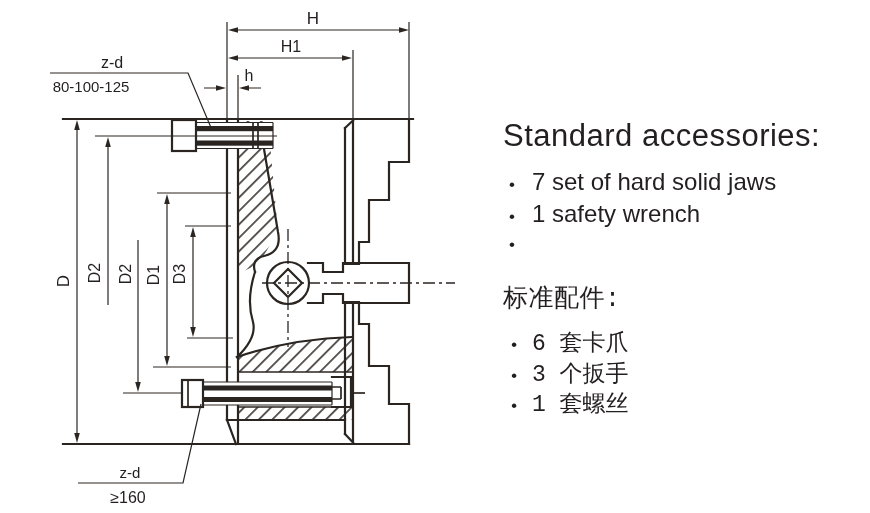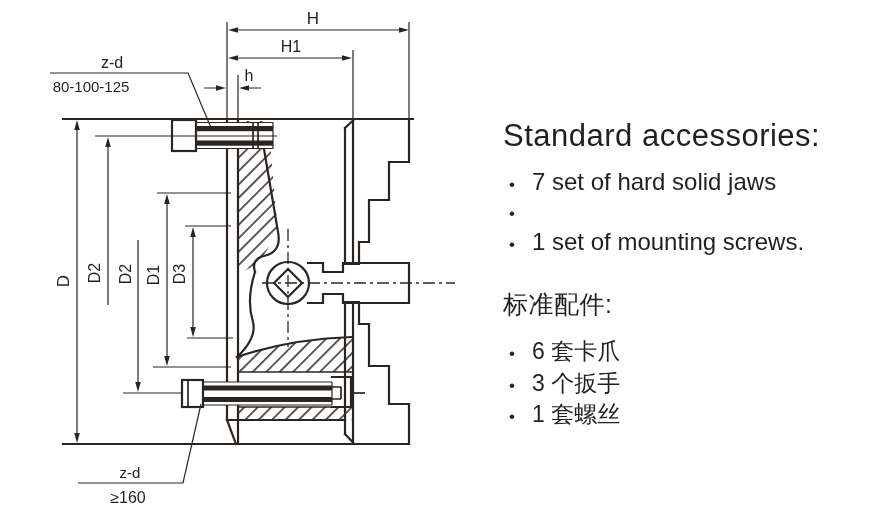--- a/index.html
+++ b/index.html
@@ -14,22 +14,22 @@
   .wfill{fill:#ffffff;stroke:none;}
   .dark{fill:#2b2521;stroke:none;}
   .arrow{fill:#2b2521;stroke:none;}
   .hatchfill{fill:url(#hatch);stroke:none;}
 
   .panel{position:absolute;left:503px;top:118px;width:360px;}
   .panel-title{font-size:31px;letter-spacing:.5px;}
   .acc-list{list-style:none;margin:14px 0 0 0;padding:0;}
   .acc-list li{display:flex;align-items:baseline;font-size:24px;line-height:28.5px;}
   .dot{width:23px;flex:0 0 23px;font-size:17px;text-align:left;padding-left:6px;}
-  .zh{position:absolute;left:503px;top:288px;width:360px;
-      font-family:Liberation Sans, sans-serif;}
+  .zh{position:absolute;left:503px;top:281px;width:360px;
+      font-family:Liberation Mono, monospace;}
   .zh .panel-title{font-size:25px;}
   .zh .acc-list{margin-top:16px;}
   .zh .acc-list li{font-size:23px;line-height:28.5px;}
 </style>
 </head>
 <body>
 
 <div id="stage">
 
   <svg width="870" height="513" viewBox="0 0 870 513">
@@ -171,24 +171,24 @@
 
   <div class="panel">
     <div class="panel-title">Standard accessories:</div>
     <ul class="acc-list">
       <li>
         <span class="dot">•</span>
         <span>7 set of hard solid jaws</span>
       </li>
       <li>
         <span class="dot">•</span>
-      </li>
-      <li>
-        <span class="dot">•</span>
-        <span>1 set of mounting screws.</span>
+        <span>1 safety wrench</span>
+      </li>
+      <li>
+        <span class="dot">•</span>
       </li>
     </ul>
   </div>
 
   <div class="panel zh">
     <div class="panel-title">标准配件:</div>
     <ul class="acc-list">
       <li>
         <span class="dot">•</span>
         <span>6 套卡爪</span>

